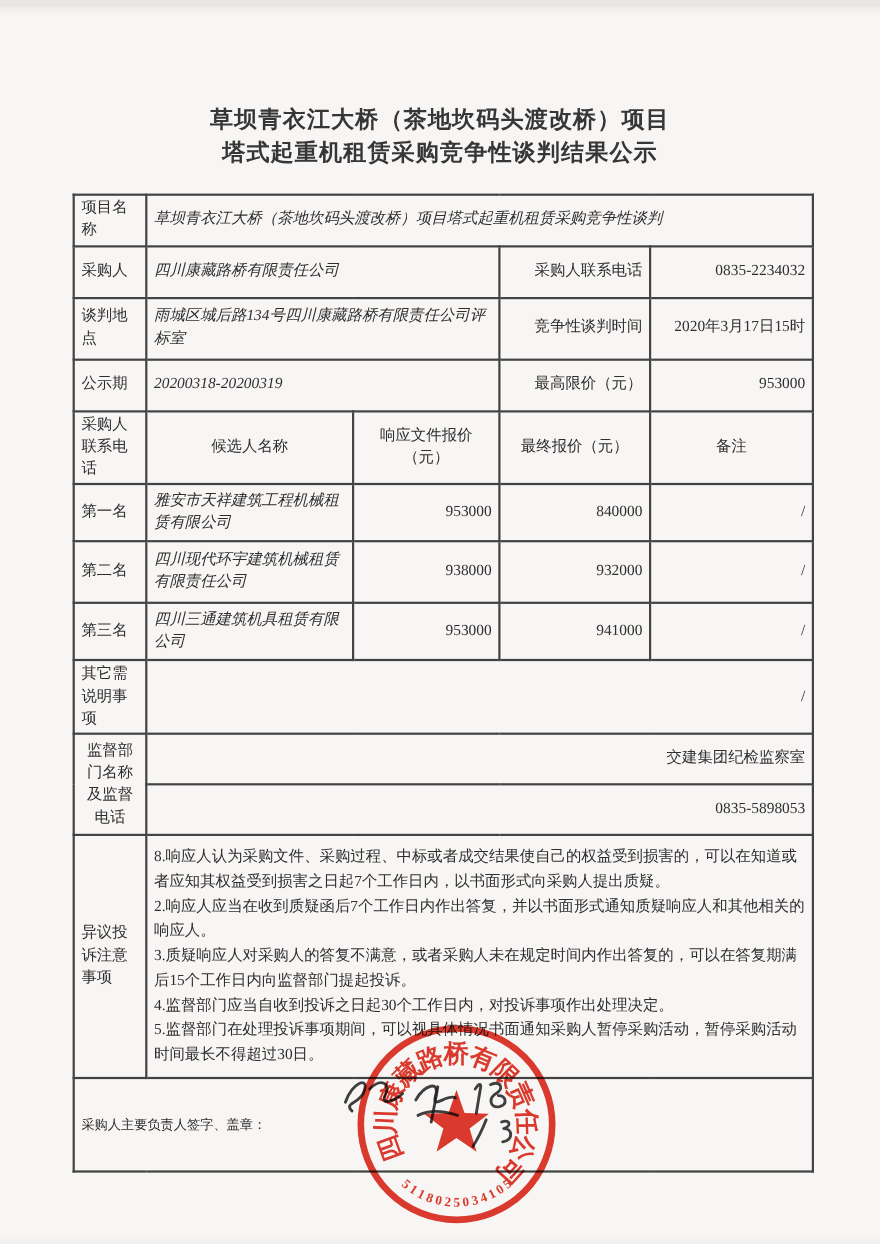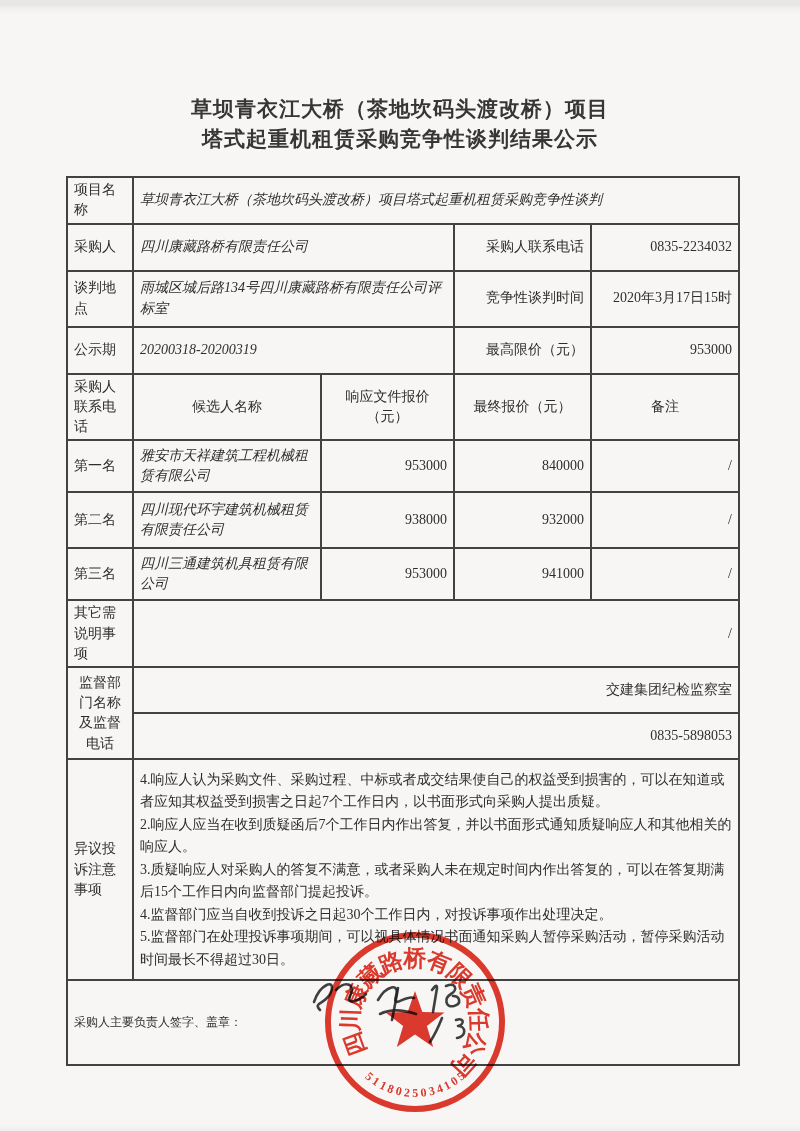--- a/index.html
+++ b/index.html
@@ -136,21 +136,21 @@
       <tr style="height:46px">
         <td class="lab ctr" rowspan="2" style="text-align:center;">监督部门名称及监督电话</td>
         <td class="ctr" colspan="4">交建集团纪检监察室</td>
       </tr>
       <tr style="height:46px">
         <td class="ctr" colspan="4">0835-5898053</td>
       </tr>
       <tr style="height:221px">
         <td class="lab">异议投诉注意事项</td>
         <td class="notice" colspan="4">
-          <div class="p">4.响应人认为采购文件、采购过程、中标或者成交结果使自己的权益受到损害的，可以在知道或者应知其权益受到损害之日起7个工作日内，以书面形式向采购人提出质疑。</div>
+          <div class="p">8.响应人认为采购文件、采购过程、中标或者成交结果使自己的权益受到损害的，可以在知道或者应知其权益受到损害之日起7个工作日内，以书面形式向采购人提出质疑。</div>
           <div class="p">2.响应人应当在收到质疑函后7个工作日内作出答复，并以书面形式通知质疑响应人和其他相关的响应人。</div>
           <div class="p">3.质疑响应人对采购人的答复不满意，或者采购人未在规定时间内作出答复的，可以在答复期满后15个工作日内向监督部门提起投诉。</div>
           <div class="p">4.监督部门应当自收到投诉之日起30个工作日内，对投诉事项作出处理决定。</div>
           <div class="p">5.监督部门在处理投诉事项期间，可以视具体情况书面通知采购人暂停采购活动，暂停采购活动时间最长不得超过30日。</div>
         </td>
       </tr>
       <tr style="height:85px">
         <td class="sign-row" colspan="5">采购人主要负责人签字、盖章：</td>
       </tr>
     </tbody>

